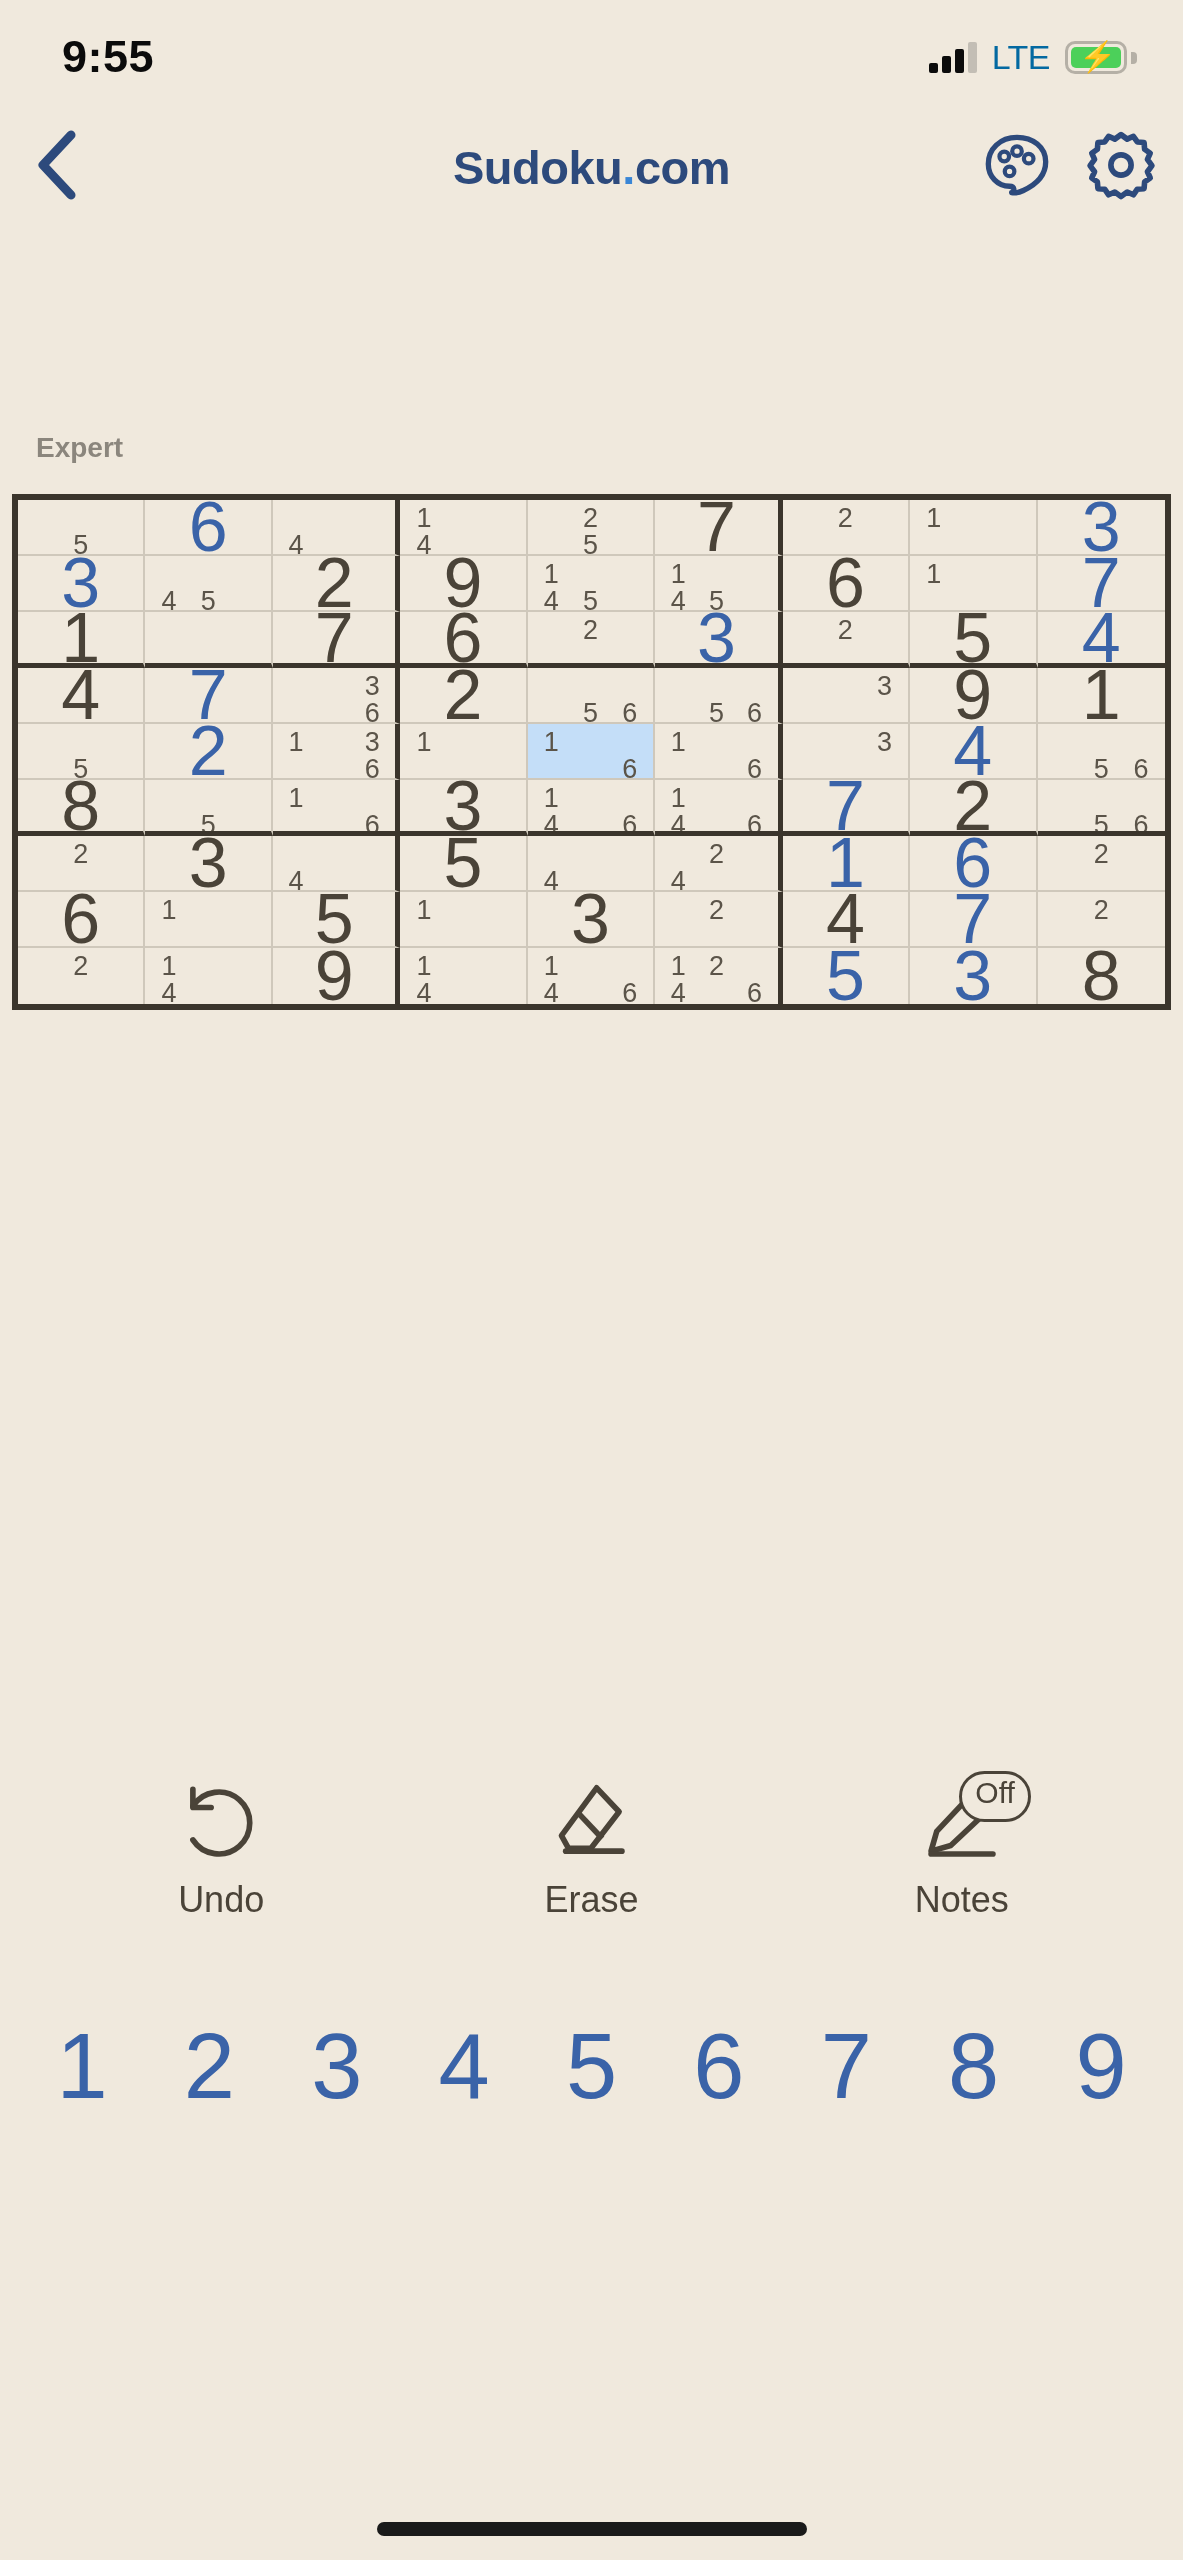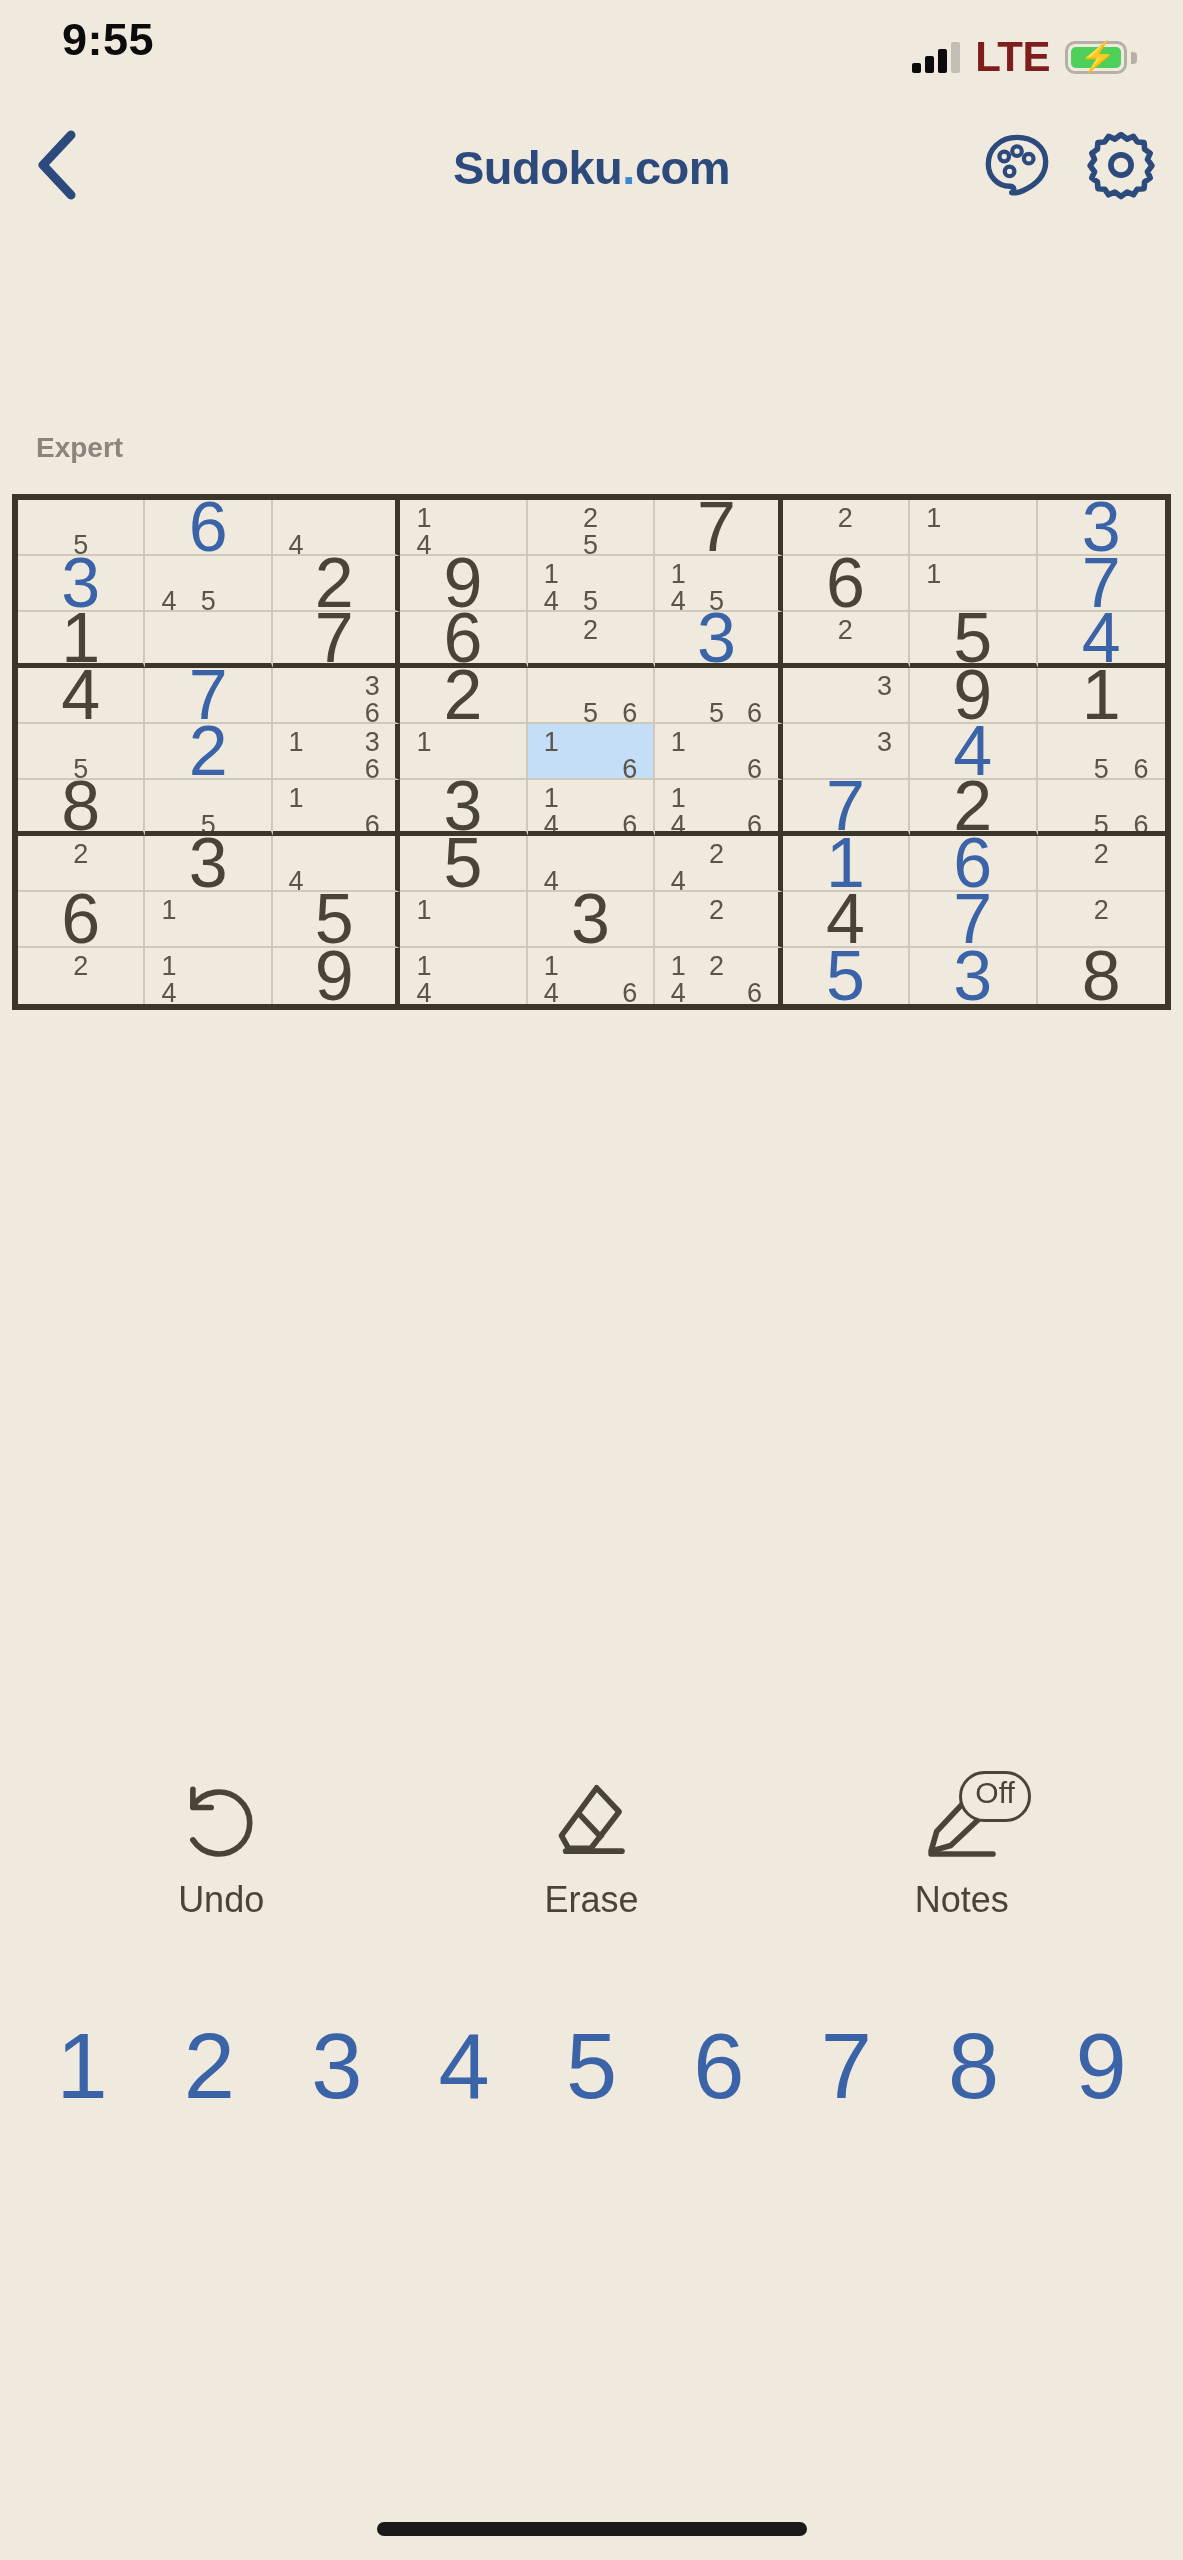--- a/index.html
+++ b/index.html
@@ -7,35 +7,35 @@
     width: 1183px; height: 2560px;
     background: #f0e9dd;
     font-family: "Liberation Sans", sans-serif;
     overflow: hidden;
   }
   body { position: relative; }
 
   
   .statusbar {
     position: absolute; top: 0; left: 0; width: 1183px; height: 100px;
-    display: flex; justify-content: space-between;
+    display: flex; align-items: center; justify-content: space-between;
     padding: 0 52px 0 62px;
   }
   .status-time {
     font-size: 45px; font-weight: 600; color: #0b0b0b; letter-spacing: .5px;
     padding-top: 14px;
   }
   .status-right { display: flex; align-items: center; gap: 15px; padding-top: 14px; }
   .signal { display: flex; align-items: flex-end; gap: 4px; height: 32px; }
   .signal i { display: block; width: 9px; background: #0b0b0b; border-radius: 2px; }
   .signal i:nth-child(1) { height: 10px; }
   .signal i:nth-child(2) { height: 17px; }
   .signal i:nth-child(3) { height: 24px; }
   .signal i:nth-child(4) { height: 31px; background: #c3beb5; }
-  .lte { font-size: 42px; font-weight: 700; color: #7f1d1d; letter-spacing: -.5px; }
+  .lte { font-size: 34px; font-weight: 400; color: #0369a1; letter-spacing: -.5px; }
   .battery { position: relative; width: 66px; height: 33px; display: flex; align-items: center; }
   .battery .shell {
     width: 62px; height: 33px; border: 3px solid #b5b0a6; border-radius: 10px;
     padding: 3px; background: transparent;
   }
   .battery .fill { width: 100%; height: 100%; background: #4cd05a; border-radius: 5px; }
   .battery .cap {
     position: absolute; right: -6px; top: 11px; width: 6px; height: 12px;
     background: #b5b0a6; border-radius: 0 4px 4px 0;
   }

